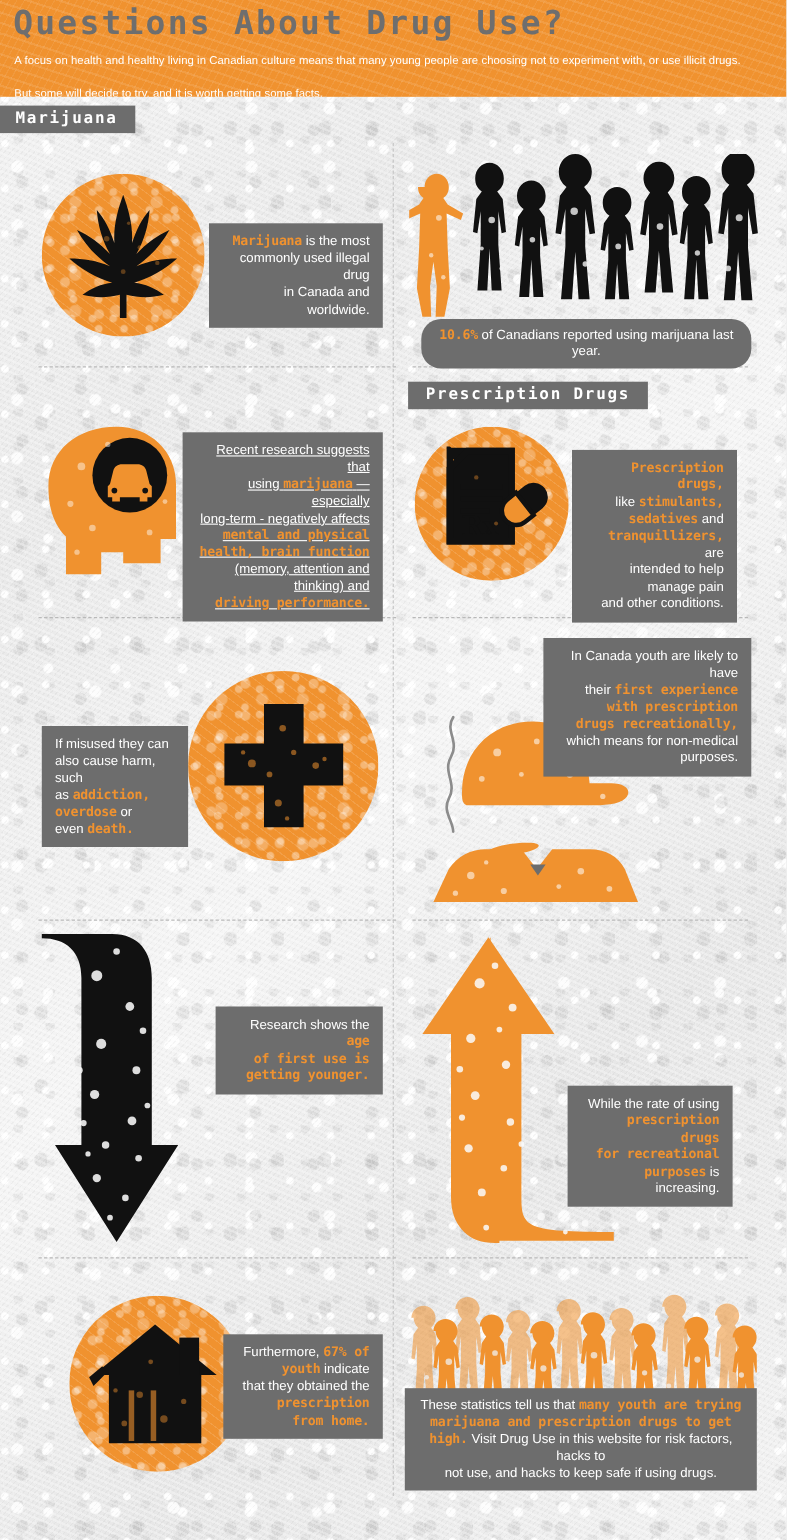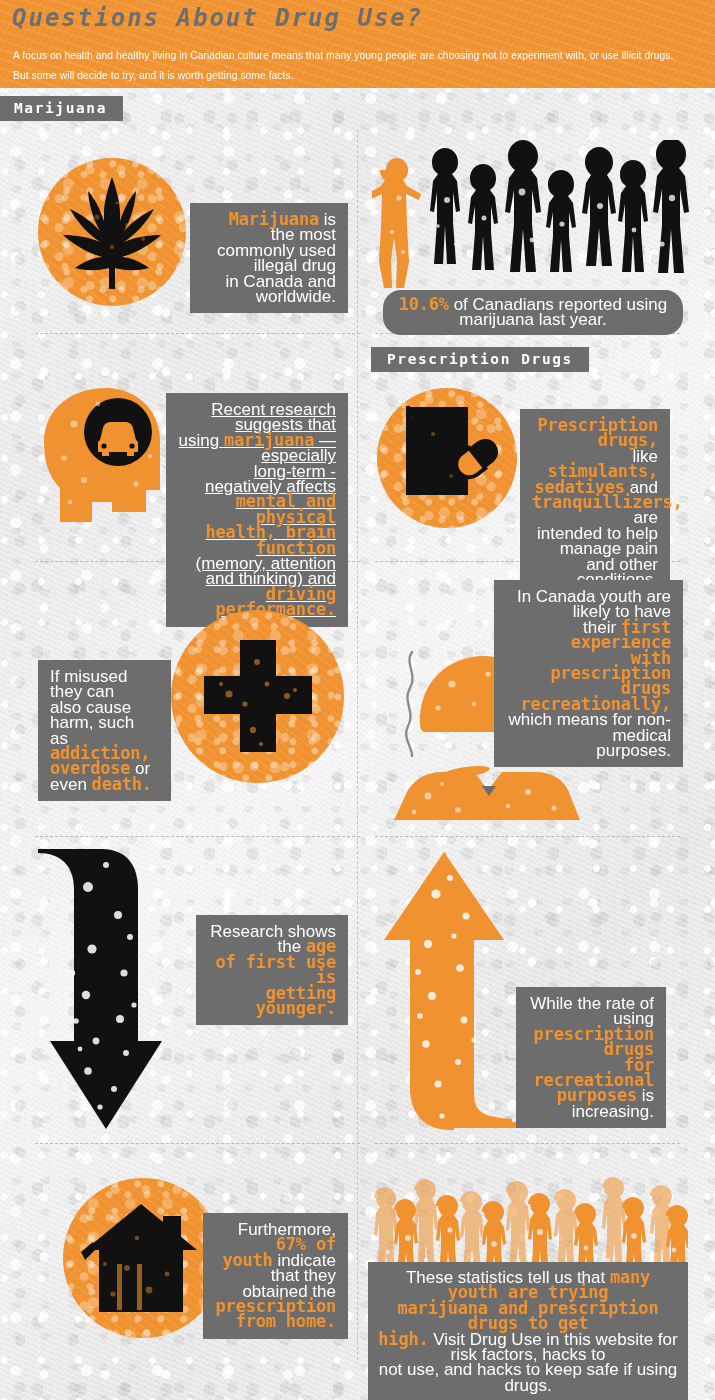--- a/index.html
+++ b/index.html
@@ -40,34 +40,33 @@
     background:#f0922f;
     background-image:
       repeating-linear-gradient(18deg, rgba(255,255,255,.10) 0 2px, rgba(0,0,0,0) 2px 9px),
       repeating-linear-gradient(-61deg, rgba(255,255,255,.07) 0 1px, rgba(0,0,0,0) 1px 6px);
     overflow:hidden;
   }
   #title {
     position:absolute; left:12px; top:4px;
     font-family:"DejaVu Sans Mono", monospace;
     font-weight:bold;
-    font-size:24px;
+    font-size:30px;
     letter-spacing:2px;
     color:#6e6e6e;
-    font-style:italic;
   }
   .sub {
     position:absolute; left:13px;
     font-size:10.3px;
     color:#ffffff;
     letter-spacing:.05px;
     font-family:"Liberation Sans", sans-serif;
   }
   #sub1 { top:50px; }
-  #sub2 { top:70px; }
+  #sub2 { top:80px; }
 
   
   .banner {
     position:absolute;
     background:#6d6d6d;
     color:#ffffff;
     font-family:"DejaVu Sans Mono", monospace;
     font-weight:bold;
     font-size:14.5px;
     letter-spacing:1.6px;
@@ -99,21 +98,21 @@
       repeating-linear-gradient(37deg, rgba(255,255,255,.12) 0 1px, rgba(0,0,0,0) 1px 7px);
     background-size: 23px 27px, 31px 29px, 19px 23px, 37px 33px, 100% 100%;
     display:flex; align-items:center; justify-content:center;
   }
 
   
   .fact {
     position:absolute;
     background:#6d6d6d;
     color:#ffffff;
-    font-size:17px;
+    font-size:12px;
     line-height:15.4px;
     padding:9px 12px 9px 12px;
   }
   .fact .o {
     color:#f0922f;
     font-family:"DejaVu Sans Mono", monospace;
     font-weight:bold;
     letter-spacing:-.2px;
   }
   .fact .w {

